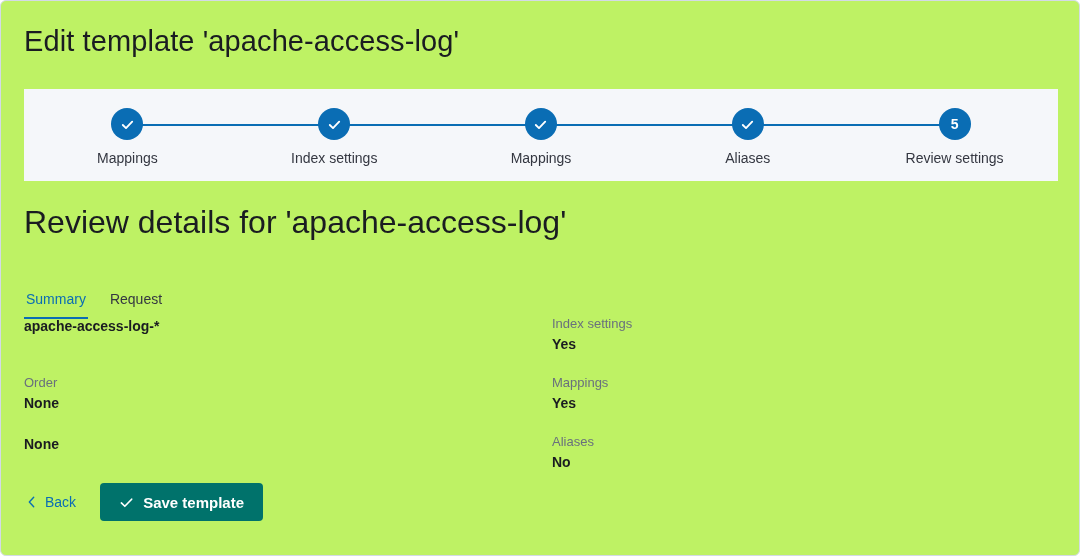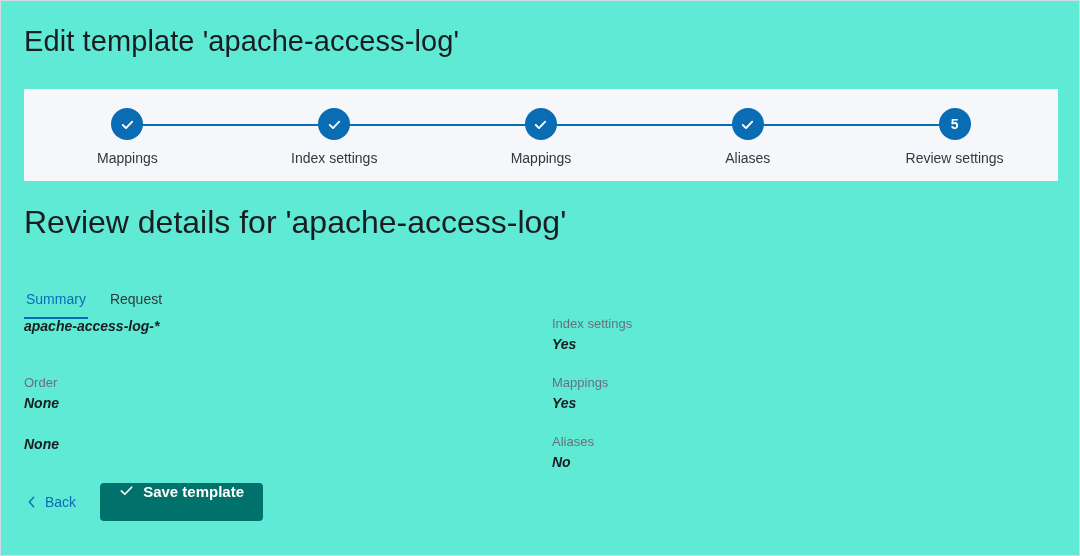--- a/index.html
+++ b/index.html
@@ -9,23 +9,23 @@
     background: #ffffff;
   }
   body {
     font-family: "Liberation Sans", sans-serif;
     -webkit-font-smoothing: antialiased;
   }
   .page {
     position: relative;
     width: 1080px;
     height: 556px;
-    background: #5eead4;
+    background: #bef264;
     border: 1px solid #D3DAE6;
-    border-radius: 0;
+    border-radius: 6px;
     overflow: hidden;
   }
 
   
   .page-title {
     position: absolute;
     left: 23px;
     top: 24px;
     font-size: 29px;
     font-weight: 300;
@@ -133,21 +133,20 @@
     font-size: 13px;
     color: #69707D;
     line-height: 18px;
   }
   .field-value {
     font-size: 14px;
     color: #1a1c21;
     font-weight: 700;
     line-height: 19px;
     margin-top: 2px;
-    font-style: italic;
   }
 
   
   .actions {
     position: absolute;
     left: 23px;
     top: 482px;
     display: flex;
     align-items: center;
     gap: 22px;
@@ -158,21 +157,21 @@
     gap: 8px;
     font-size: 14px;
     color: #0A6DB4;
     font-weight: 400;
     cursor: pointer;
     padding: 4px 2px;
   }
   .back-link svg { display: block; }
   .save-btn {
     display: flex;
-    align-items: flex-start;
+    align-items: center;
     gap: 9px;
     background: #00726B;
     color: #ffffff;
     font-size: 15px;
     font-weight: 700;
     border: none;
     border-radius: 4px;
     padding: 0 19px;
     height: 38px;
     cursor: pointer;

